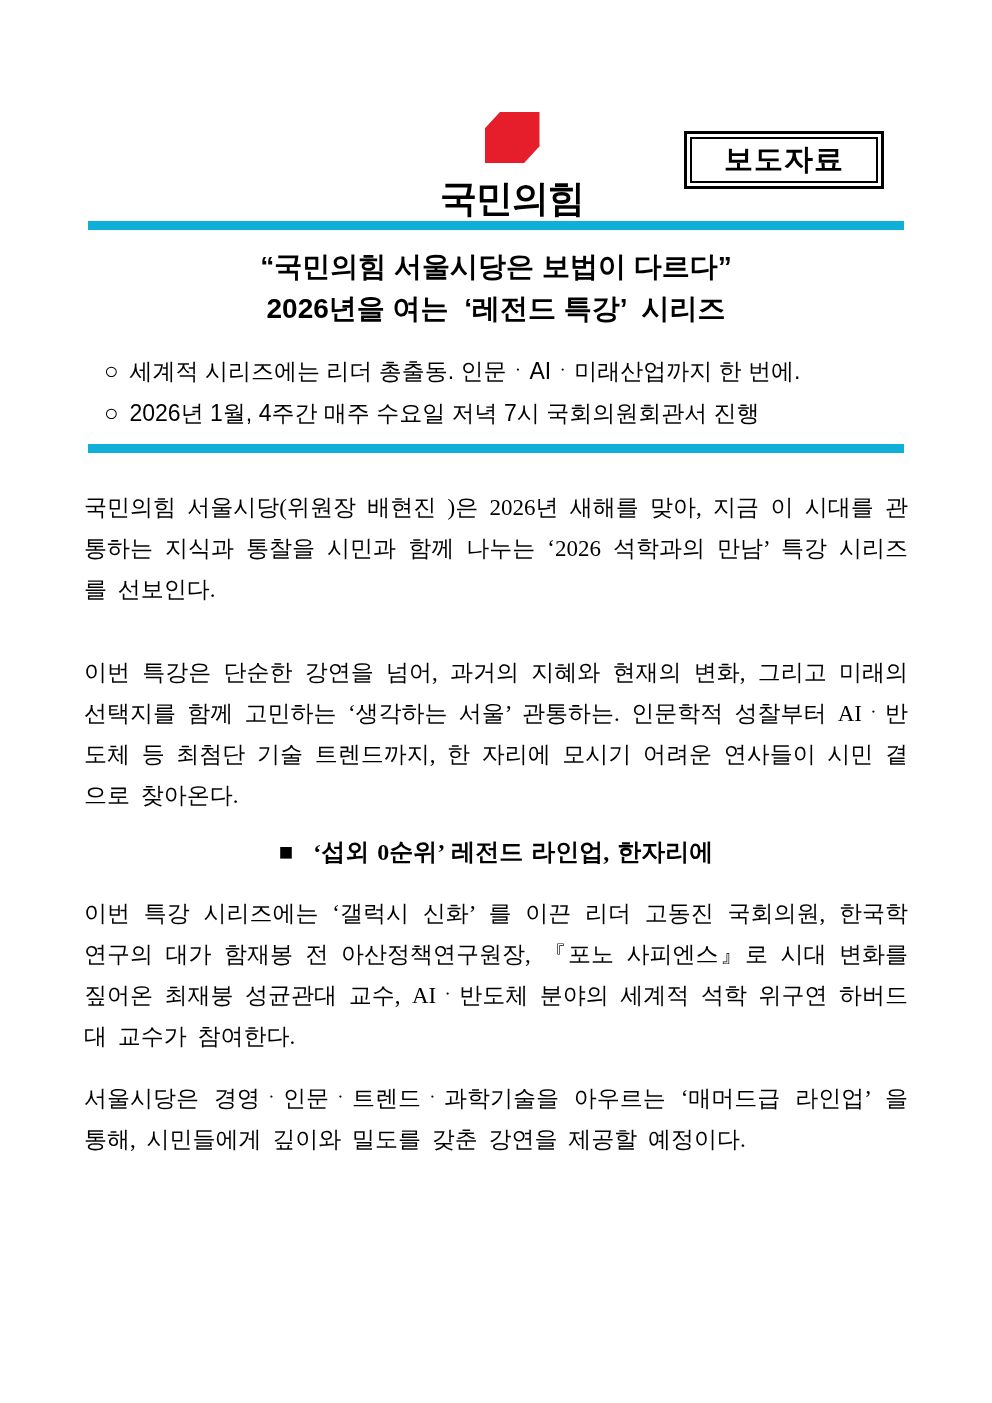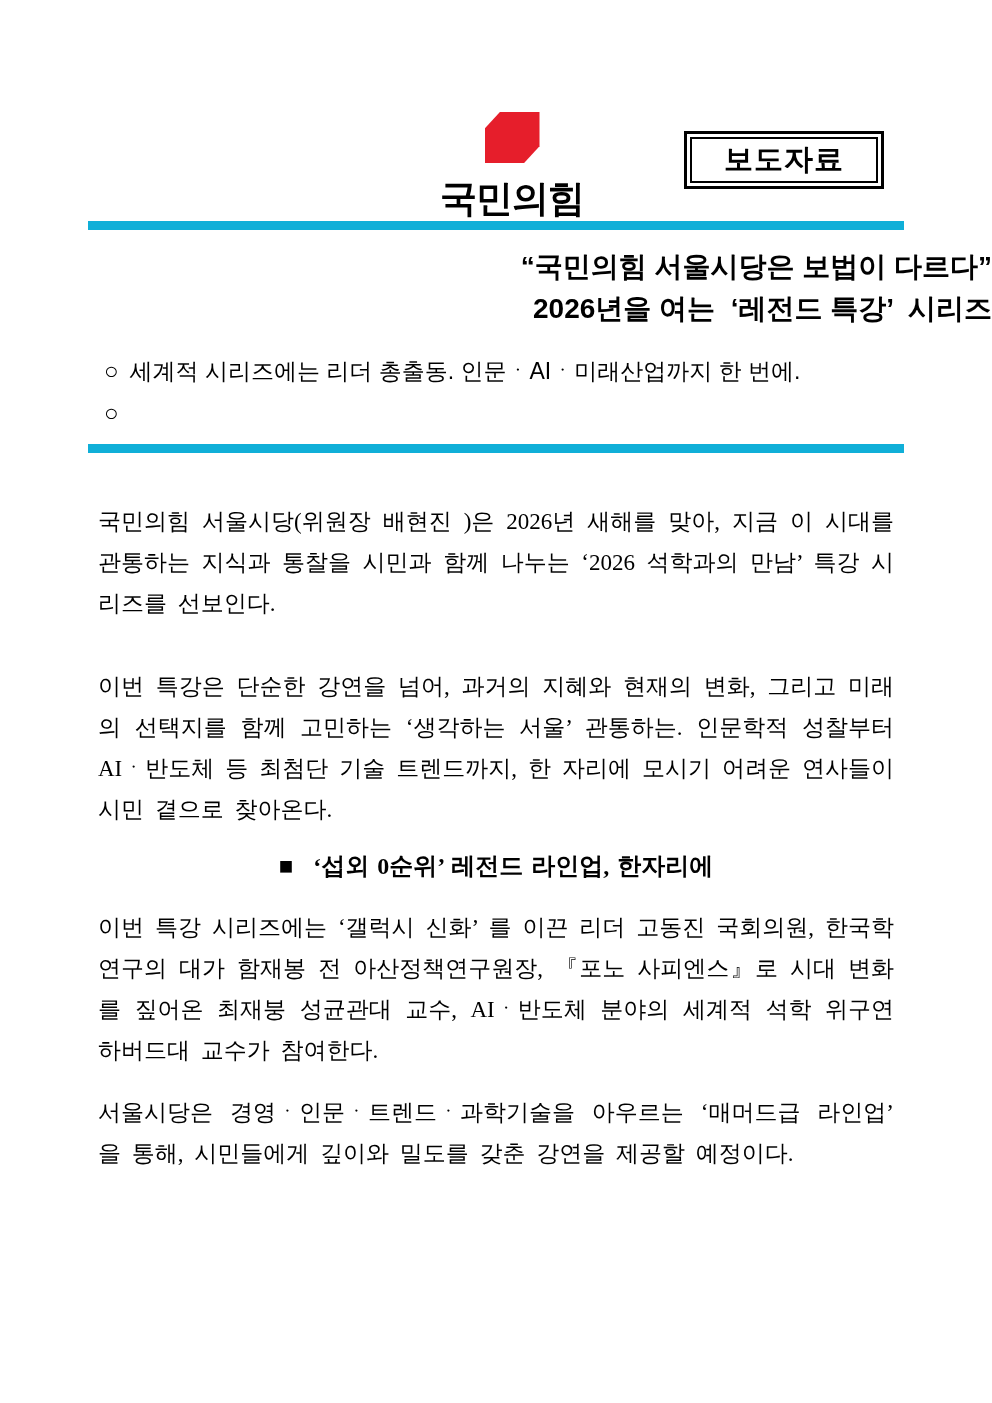--- a/index.html
+++ b/index.html
@@ -62,21 +62,21 @@
     background: #10afd8;
   }
   .rule-top { top: 221px; }
   .rule-mid { top: 444px; }
 
   
   .title-block {
     position: absolute;
     top: 246px; left: 0;
     width: 100%;
-    text-align: right;
+    text-align: center;
     font-family: "Liberation Sans", "DejaVu Sans", sans-serif;
     font-size: 28px;
     font-weight: 800;
     line-height: 42px;
     letter-spacing: 0px;
   }
   .title-line { white-space: pre; }
 
   
   .bullet-list {
@@ -94,21 +94,21 @@
   
   .article {
     position: absolute;
     top: 487px; left: 84px;
     width: 824px;
     font-size: 23px;
     line-height: 41px;
     text-align: justify;
     word-spacing: 5px;
   }
-  .article p { margin: 14px; }
+  .article p { margin: 0; }
   .p1 { margin-bottom: 42px !important; }
   .p3 { margin-bottom: 21px !important; }
   .section-heading {
     margin: 16px 0 20px 0;
     font-size: 24px;
     font-weight: bold;
     text-align: center;
     white-space: nowrap;
     word-spacing: 2px;
   }
@@ -133,20 +133,21 @@
   <div class="title-line">2026년을 여는  ‘레전드 특강’  시리즈</div>
 </div>
 
 <div class="bullet-list">
   <div class="bullet-row">
     <span class="bullet-marker">○</span>
     <span>세계적 시리즈에는 리더 총출동. 인문ㆍAIㆍ미래산업까지 한 번에.</span>
   </div>
   <div class="bullet-row">
     <span class="bullet-marker">○</span>
+    <span>2026년 1월, 4주간 매주 수요일 저녁 7시 국회의원회관서 진행</span>
   </div>
 </div>
 
 <div class="rule rule-mid"></div>
 
 <div class="article">
   <p class="p1">국민의힘 서울시당(위원장 배현진 )은 2026년 새해를 맞아, 지금 이 시대를 관통하는 지식과 통찰을 시민과 함께 나누는 ‘2026 석학과의 만남’ 특강 시리즈를 선보인다.</p>
   <p class="p2">이번 특강은 단순한 강연을 넘어, 과거의 지혜와 현재의 변화, 그리고 미래의 선택지를 함께 고민하는 ‘생각하는 서울’ 관통하는. 인문학적 성찰부터 AIㆍ반도체 등 최첨단 기술 트렌드까지, 한 자리에 모시기 어려운 연사들이 시민 곁으로 찾아온다.</p>
   <div class="section-heading">
     <span class="heading-marker">■</span><span>‘섭외 0순위’ 레전드 라인업, 한자리에</span>

